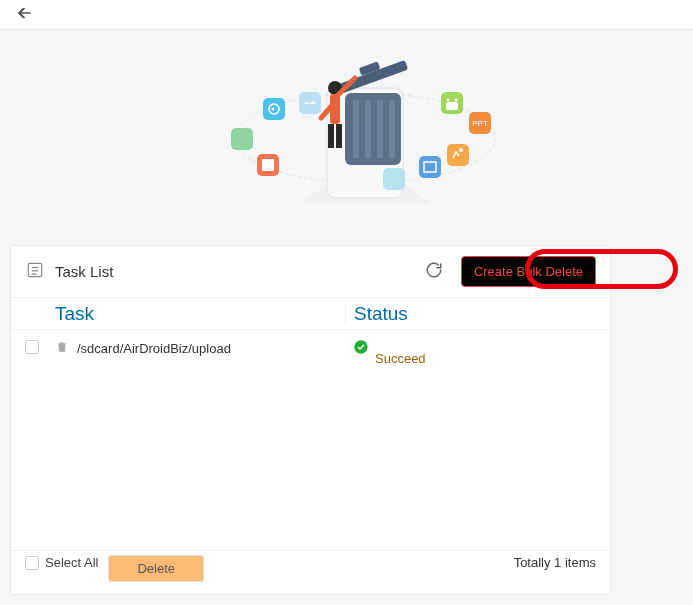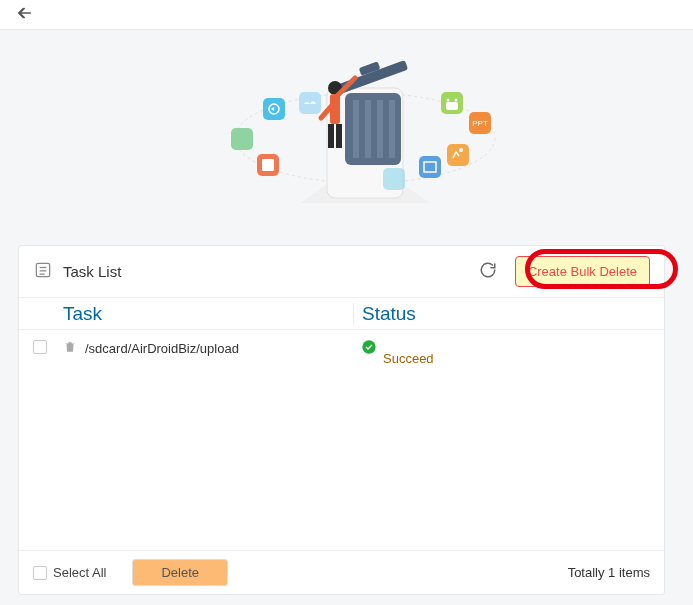--- a/index.html
+++ b/index.html
@@ -24,23 +24,23 @@
   .hero {
     height: 195px;
     position: relative;
     display: flex;
     align-items: center;
     justify-content: center;
     padding-left: 36px;
   }
   .panel {
     position: absolute;
-    left: 18px;
+    left: 10px;
     top: 245px;
-    width: 647px;
+    width: 601px;
     height: 350px;
     background: #fff;
     border: 1px solid #e8e8e8;
     border-radius: 3px;
     display: flex;
     flex-direction: column;
   }
   .panel-header {
     height: 52px;
     display: flex;
@@ -49,21 +49,21 @@
     border-bottom: 1px solid #eee;
     gap: 10px;
   }
   .list-icon { color: #888; }
   .panel-title { font-size: 15px; color: #333; flex: 0 0 auto; }
   .spacer { flex: 1; }
   .refresh-icon { color: #666; cursor: pointer; margin-right: 8px; }
   .create-btn {
     border: 1px solid #f04848;
     color: #f04848;
-    background: #fef9c3;
+    background: #000000;
     border-radius: 4px;
     padding: 7px 12px;
     font-size: 13px;
     cursor: pointer;
   }
   .highlight-ring {
     position: absolute;
     border: 5px solid #e60012;
     border-radius: 20px;
     pointer-events: none;
@@ -98,23 +98,23 @@
     display: inline-block;
   }
   .trash-mini { color: #aaa; margin-right: 8px; }
   .status-cell { display: flex; align-items: center; gap: 6px; }
   .succeed { color: #a16207; margin-top: 20px; }
   .check-circle { width: 16px; height: 16px; }
   .panel-footer {
     height: 44px;
     border-top: 1px solid #eee;
     display: flex;
-    align-items: center;
+    align-items: flex-start;
     padding: 4px 14px;
-    gap: 26px;
+    gap: 10px;
   }
   .select-all-wrap { display: flex; align-items: center; gap: 6px; font-size: 13px; color: #444; }
   .delete-btn {
     border: 1px solid #ddd;
     background: #fdba74;
     color: #555;
     padding: 5px 28px;
     border-radius: 3px;
     font-size: 13px;
     cursor: pointer;

